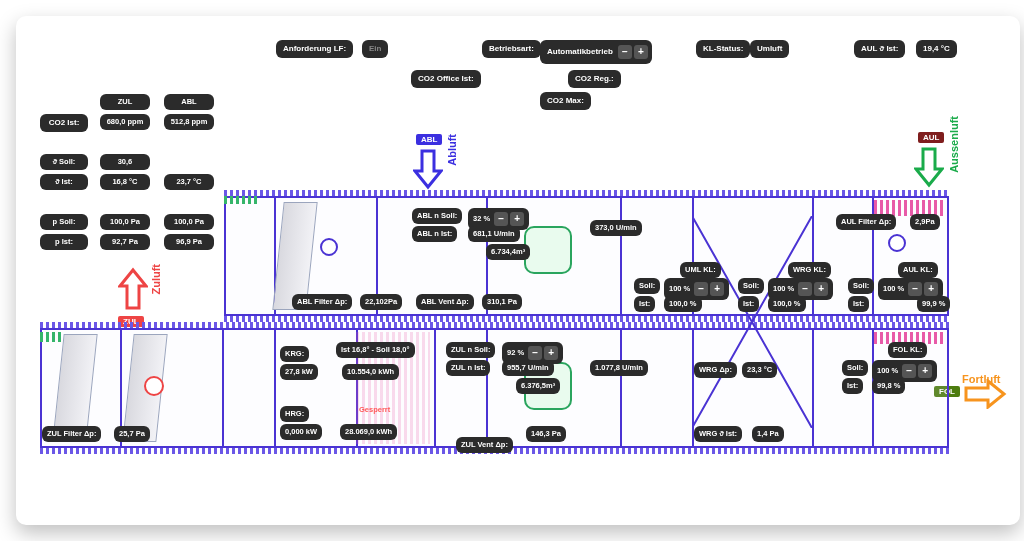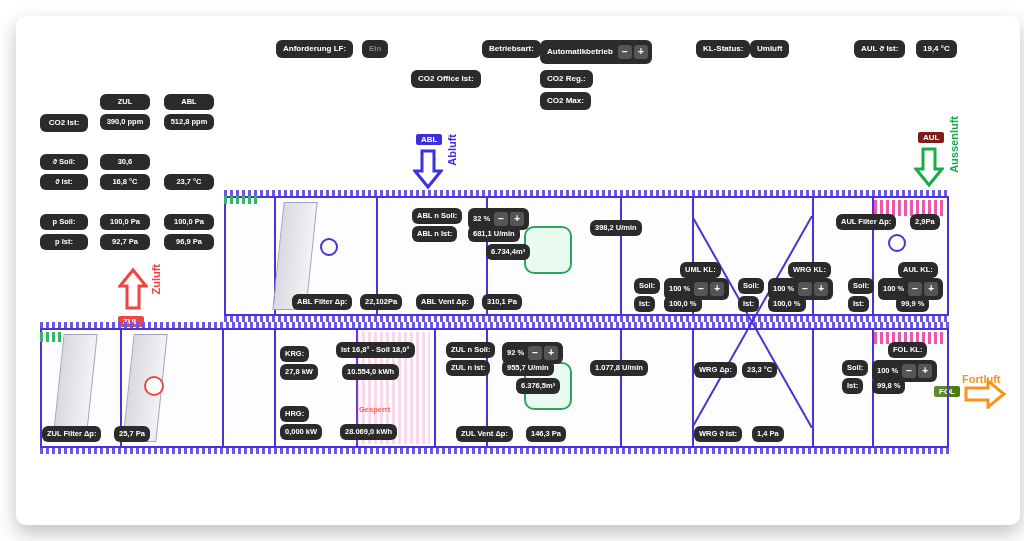--- a/index.html
+++ b/index.html
@@ -39,26 +39,26 @@
   </span>
 </div>
 
 <div class="chip" style="left:680px;top:24px">KL-Status:</div>
 <div class="chip" style="left:734px;top:24px">Umluft</div>
 
 <div class="chip" style="left:838px;top:24px">AUL ϑ Ist:</div>
 <div class="chip" style="left:900px;top:24px">19,4 °C</div>
 
 <div class="chip" style="left:395px;top:54px">CO2 Office Ist:</div>
-<div class="chip" style="left:524px;top:54px">CO2 Reg.:</div>
+<div class="chip" style="left:552px;top:54px">CO2 Reg.:</div>
 <div class="chip" style="left:524px;top:76px">CO2 Max:</div>
 
 <div class="chip" style="left:24px;top:98px;width:48px">CO2 Ist:</div>
 <div class="chip small" style="left:84px;top:78px;width:50px">ZUL</div>
-<div class="chip small" style="left:84px;top:98px;width:50px">390,0 ppm</div>
+<div class="chip small" style="left:84px;top:98px;width:50px">680,0 ppm</div>
 <div class="chip small" style="left:148px;top:78px;width:50px">ABL</div>
 <div class="chip small" style="left:148px;top:98px;width:50px">512,8 ppm</div>
 
 <div class="chip small" style="left:24px;top:138px;width:48px">ϑ Soll:</div>
 <div class="chip small" style="left:84px;top:138px;width:50px">30,6</div>
 <div class="chip small" style="left:24px;top:158px;width:48px">ϑ Ist:</div>
 <div class="chip small" style="left:84px;top:158px;width:50px">16,8 °C</div>
 <div class="chip small" style="left:148px;top:158px;width:50px">23,7 °C</div>
 
 <div class="chip small" style="left:24px;top:198px;width:48px">p Soll:</div>
@@ -150,21 +150,21 @@
   <span>32 %</span>
   <span class="step" style="margin-left:4px">
         <span class="pm">−</span>
         <span class="pm">+</span>
       </span>
 </div>
 <div class="chip small" style="left:396px;top:210px">ABL n Ist:</div>
 <div class="chip small" style="left:452px;top:210px">681,1 U/min</div>
 <div class="chip small" style="left:470px;top:228px">6.734,4m³</div>
 
-<div class="chip small" style="left:574px;top:204px">398,2 U/min</div>
+<div class="chip small" style="left:574px;top:204px">373,0 U/min</div>
 
 <div class="chip small" style="left:400px;top:278px">ABL Vent Δp:</div>
 <div class="chip small" style="left:466px;top:278px">310,1 Pa</div>
 
 <div class="chip small" style="left:664px;top:246px">UML KL:</div>
 <div class="chip small" style="left:618px;top:262px">Soll:</div>
 <div class="chip small" style="left:648px;top:262px">
   <span>100 %</span>
   <span class="step" style="margin-left:4px">
         <span class="pm">−</span>
@@ -189,21 +189,21 @@
 <div class="chip small" style="left:882px;top:246px">AUL KL:</div>
 <div class="chip small" style="left:832px;top:262px">Soll:</div>
 <div class="chip small" style="left:862px;top:262px">
   <span>100 %</span>
   <span class="step" style="margin-left:4px">
         <span class="pm">−</span>
         <span class="pm">+</span>
       </span>
 </div>
 <div class="chip small" style="left:832px;top:280px">Ist:</div>
-<div class="chip small" style="left:880px;top:280px">99,9 %</div>
+<div class="chip small" style="left:901px;top:280px">99,9 %</div>
 
 <div class="chip small" style="left:820px;top:198px">AUL Filter Δp:</div>
 <div class="chip small" style="left:894px;top:198px">2,9Pa</div>
 
 <div class="chip small" style="left:26px;top:410px">ZUL Filter Δp:</div>
 <div class="chip small" style="left:98px;top:410px">25,7 Pa</div>
 
 <div class="chip small" style="left:264px;top:330px">KRG:</div>
 <div class="chip small" style="left:264px;top:348px">27,8 kW</div>
 <div class="chip small" style="left:264px;top:390px">HRG:</div>
@@ -221,21 +221,21 @@
         <span class="pm">−</span>
         <span class="pm">+</span>
       </span>
 </div>
 <div class="chip small" style="left:430px;top:344px">ZUL n Ist:</div>
 <div class="chip small" style="left:486px;top:344px">955,7 U/min</div>
 <div class="chip small" style="left:500px;top:362px">6.376,5m³</div>
 
 <div class="chip small" style="left:574px;top:344px">1.077,8 U/min</div>
 
-<div class="chip small" style="left:440px;top:410px">ZUL Vent Δp:</div>
+<div class="chip small" style="left:440px;top:421px">ZUL Vent Δp:</div>
 <div class="chip small" style="left:510px;top:410px">146,3 Pa</div>
 
 <div class="chip small" style="left:678px;top:346px">WRG Δp:</div>
 <div class="chip small" style="left:726px;top:346px">23,3 °C</div>
 <div class="chip small" style="left:678px;top:410px">WRG ϑ Ist:</div>
 <div class="chip small" style="left:736px;top:410px">1,4 Pa</div>
 
 <div class="chip small" style="left:872px;top:326px">FOL KL:</div>
 <div class="chip small" style="left:826px;top:344px">Soll:</div>
 <div class="chip small" style="left:856px;top:344px">

